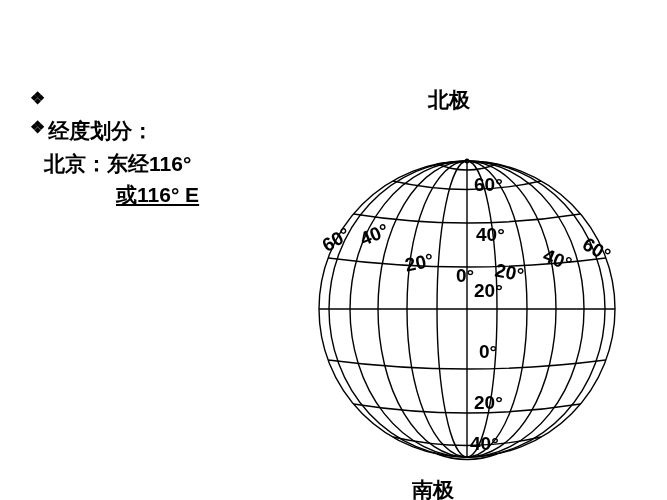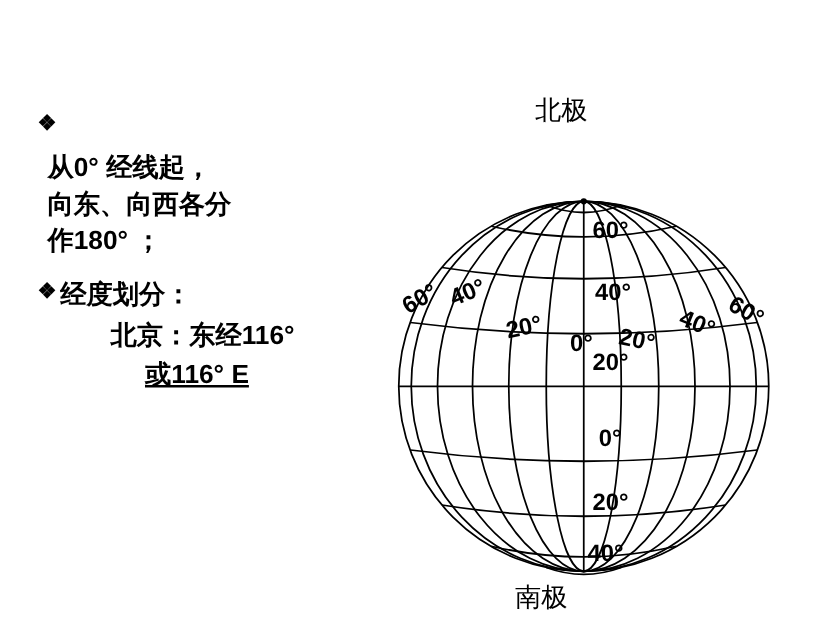--- a/index.html
+++ b/index.html
@@ -43,21 +43,20 @@
   }
   .para {
     font-size: 21px;
     font-weight: bold;
     line-height: 1.38;
     margin: 10px 0 14px 8px;
     white-space: pre-line;
   }
   .para.sub {
     margin: 6px 0 0 14px;
-    text-align: center;
   }
   .para.sub2 {
     margin: 2px 0 0 86px;
     text-decoration: underline;
   }
 
   
   #globe-wrap {
     position: absolute;
     left: 274px;
@@ -70,38 +69,36 @@
   }
   .globe-label {
     position: absolute;
     font-size: 19px;
     font-weight: bold;
     white-space: nowrap;
   }
   .pole-label {
     position: absolute;
     font-size: 21px;
-    font-weight: normal;
+    font-weight: bold;
     white-space: nowrap;
+    margin-top: 12px;
   }
 </style>
 </head>
 <body>
 
 <div id="slide">
 
   <div class="text-col">
 
     <div class="bullet-line">
       <span class="diamond">❖</span>
     </div>
 
-    <div class="para">从0°  经线起，
-向东、向西各分
-作180°  ；</div>
 
     <div class="bullet-line">
       <span class="diamond">❖</span>
       <span>经度划分：</span>
     </div>
 
     <div class="para sub">北京：东经116°</div>
     <div class="para sub2">或116°  E</div>
   </div>
 

